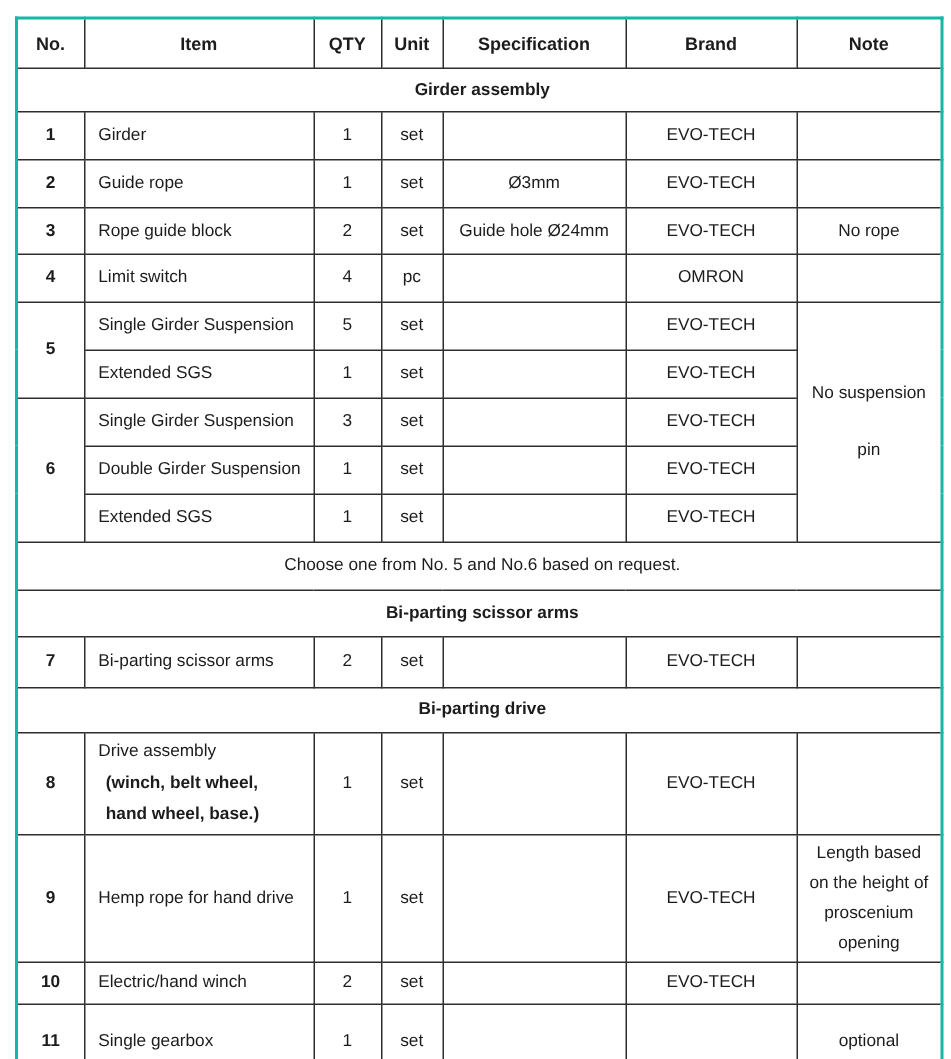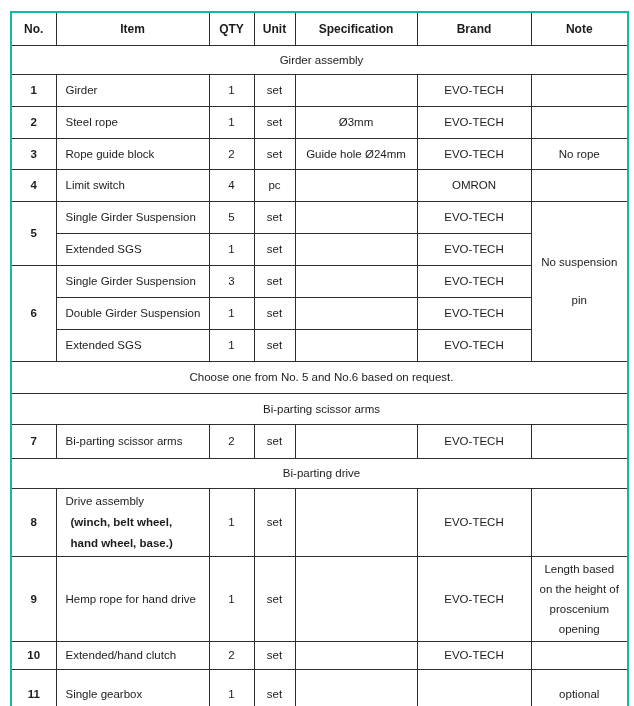--- a/index.html
+++ b/index.html
@@ -38,21 +38,21 @@
   .item-cell {
     text-align: left !important;
     padding-left: 9px !important;
     margin-left: 24px;
   }
   .no-cell {
     font-weight: bold;
   }
   .section-cell {
     text-align: right;
-    font-weight: normal;
+    font-weight: bold;
     font-size: 12px;
     padding-left: 8px !important;
   }
   .plain-note-cell {
     text-align: left;
     padding-left: 8px !important;
   }
   .merged-note {
     line-height: 38px;
   }
@@ -103,21 +103,21 @@
       <td class="item-cell">Girder</td>
       <td>1</td>
       <td>set</td>
       <td></td>
       <td>EVO-TECH</td>
       <td></td>
     </tr>
 
     <tr style="height:32px">
       <td class="no-cell">2</td>
-      <td class="item-cell">Steel rope</td>
+      <td class="item-cell">Guide rope</td>
       <td>1</td>
       <td>set</td>
       <td>Ø3mm</td>
       <td>EVO-TECH</td>
       <td></td>
     </tr>
 
     <tr style="height:31px">
       <td class="no-cell">3</td>
       <td class="item-cell">Rope guide block</td>
@@ -222,21 +222,21 @@
       <td class="item-cell">Hemp rope for hand drive</td>
       <td>1</td>
       <td>set</td>
       <td></td>
       <td>EVO-TECH</td>
       <td class="wrap-note">Length based on the height of proscenium opening</td>
     </tr>
 
     <tr style="height:28px">
       <td class="no-cell">10</td>
-      <td class="item-cell">Extended/hand clutch</td>
+      <td class="item-cell">Electric/hand winch</td>
       <td>2</td>
       <td>set</td>
       <td></td>
       <td>EVO-TECH</td>
       <td></td>
     </tr>
 
     <tr style="height:50px">
       <td class="no-cell">11</td>
       <td class="item-cell">Single gearbox</td>

